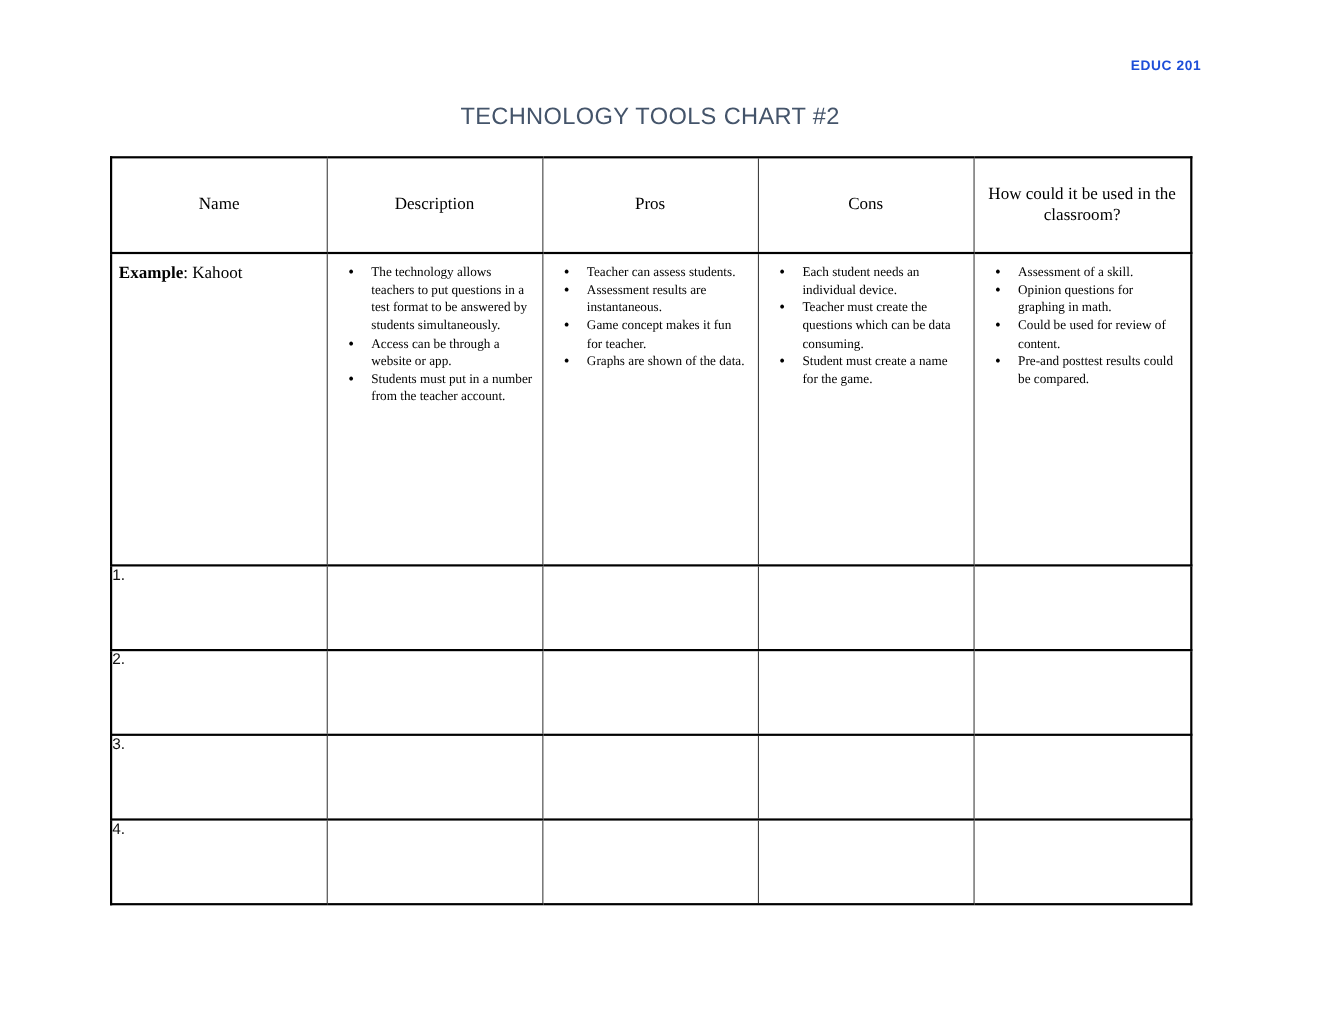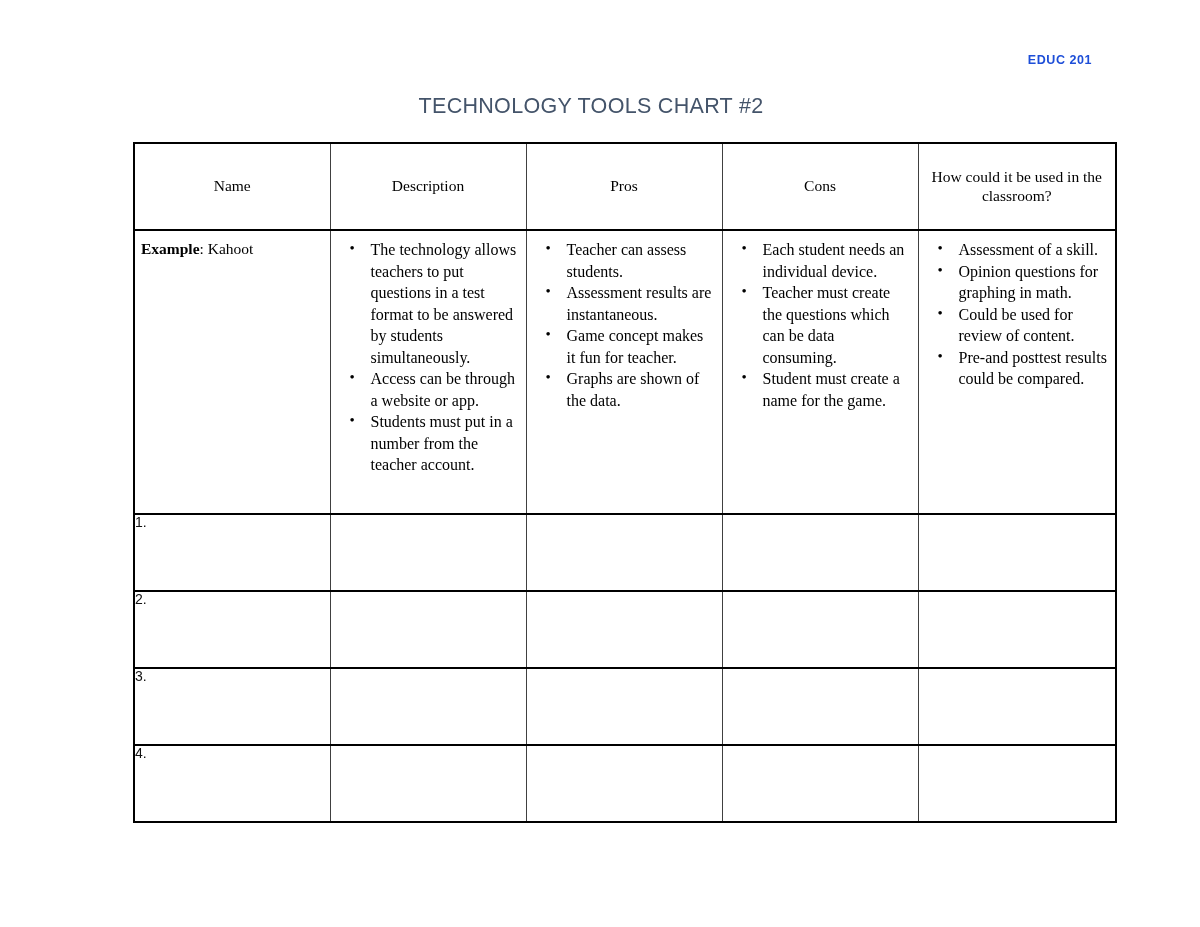--- a/index.html
+++ b/index.html
@@ -44,21 +44,20 @@
     color: #44546a;
     white-space: nowrap;
   }
 
   
   .chart-wrap {
     position: absolute;
     left: 100px;
     top: 142px;
     width: 982px;
-    margin-left: 33px;
   }
   table.chart {
     border-collapse: collapse;
     width: 982px;
     table-layout: fixed;
   }
   table.chart td, table.chart th {
     border: 1px solid #404040;
     vertical-align: top;
     padding: 0;
@@ -118,21 +117,21 @@
     padding-left: 9px;
     font-size: 15.5px;
     line-height: 1.33;
   }
   td.name-cell .lbl { font-weight: bold; }
 
   ul.bullets {
     margin: 0;
     padding: 0 2px 0 34px;
     list-style: none;
-    font-size: 16px;
+    font-size: 12px;
     line-height: 1.345;
   }
   ul.bullets li {
     position: relative;
     margin: 0 0 0 0;
     padding: 0;
     text-indent: 0;
   }
   ul.bullets li::before {
     content: "\2022";

